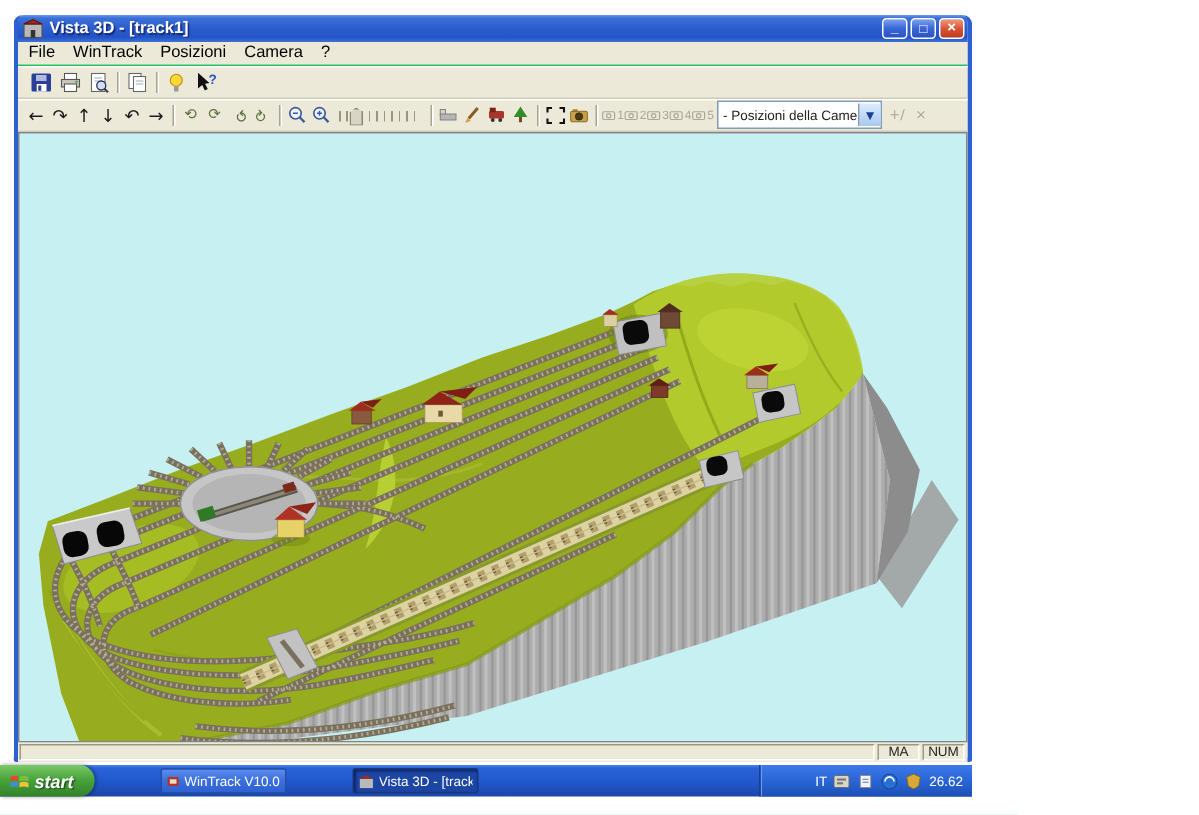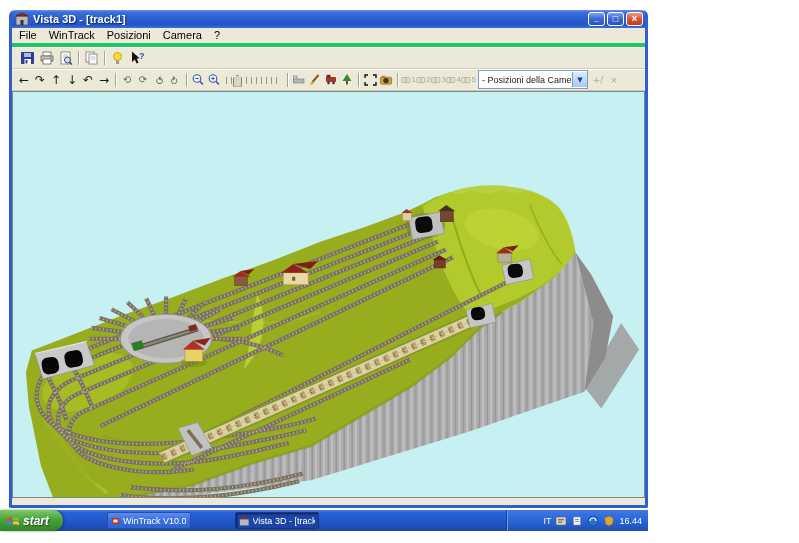--- a/index.html
+++ b/index.html
@@ -27,21 +27,21 @@
   .winbtns{display:flex;gap:2px;flex:0 0 auto;align-items:center;}
   .wb{width:17px;height:14px;border:1px solid #ffffff;border-radius:3px;padding:0;
       font-size:9px;line-height:10px;color:#fff;font-weight:bold;cursor:default;
       display:flex;align-items:center;justify-content:center;font-family:"Liberation Sans",sans-serif;}
   .wb.min,.wb.max{background:linear-gradient(180deg,#7da1ef 0%,#3a66d8 50%,#2a53c0 100%);}
   .wb.min{align-items:flex-end;padding-bottom:2px;}
   .wb.close{background:linear-gradient(180deg,#f0997e 0%,#dd5435 50%,#c03a1c 100%);font-size:10px;}
 
   
   .menubar{height:15px;background:#ece9d8;display:flex;align-items:center;
-    border-bottom:4px solid #22c55e;font-size:11px;color:#000;padding-left:1px;}
+    border-bottom:1px solid #22c55e;font-size:11px;color:#000;padding-left:1px;}
   .mitem{padding:0 6px;line-height:15px;}
 
   
   .toolbar{background:#ece9d8;display:flex;align-items:center;
     border-bottom:1px solid #cfcbb6;box-shadow:inset 0 1px 0 #ffffff;}
   .tb1{height:21px;padding-left:6px;}
   .tb2{height:21px;padding-left:4px;}
   .tbtn{width:17px;height:17px;background:transparent;border:none;padding:0;margin:0 1px;
     display:flex;align-items:center;justify-content:center;cursor:default;}
   .tb2 .tbtn{width:14px;}
@@ -484,20 +484,25 @@
           <polygon points="422,171 429,166 437,171" fill="#5e1f14"></polygon>
 
           <rect x="392" y="123" width="9" height="8" fill="#ddd0a0" stroke="#9a8a58" stroke-width="0.5"></rect>
           <polygon points="391,123 396,119 402,123" fill="#a03020"></polygon>
           <rect x="430" y="121" width="13" height="11" fill="#6e4a34" stroke="#45301f" stroke-width="0.5"></rect>
           <polygon points="428,121 436,115 445,121" fill="#4e2f1f"></polygon>
         </g>
       </svg>
     </div>
 
+    <div class="statusbar">
+      <span class="sb-main"></span>
+      <span class="sb-cell">MA</span>
+      <span class="sb-cell">NUM</span>
+    </div>
   </div>
 
   <div class="taskbar">
     <div class="startbtn">
       <svg viewBox="0 0 14 12" width="14" height="12">
         <path d="M1,3 Q3,1.6 6,2.6 L6,5.6 Q3,4.6 1,6 Z" fill="#e8452c"></path>
         <path d="M7,2.8 Q10,1.6 13,3 L13,6 Q10,4.8 7,5.8 Z" fill="#7dbf3a"></path>
         <path d="M1,7 Q3,5.6 6,6.6 L6,9.6 Q3,8.6 1,10 Z" fill="#3a8de0"></path>
         <path d="M7,6.8 Q10,5.6 13,7 L13,10 Q10,8.8 7,9.8 Z" fill="#f6c03a"></path>
       </svg>
@@ -529,16 +534,16 @@
         <line x1="4" y1="4.5" x2="8" y2="4.5" stroke="#5a7ab8" stroke-width="0.8"></line>
         <line x1="4" y1="6.5" x2="8" y2="6.5" stroke="#5a7ab8" stroke-width="0.8"></line>
       </svg>
       <svg class="ticon" viewBox="0 0 12 12">
         <circle cx="6" cy="6" r="5" fill="#2a6fd8" stroke="#123d88" stroke-width="0.6"></circle>
         <path d="M3,6 A3,3 0 0 1 9,6" stroke="#fff" stroke-width="1.2" fill="none"></path>
       </svg>
       <svg class="ticon" viewBox="0 0 12 12">
         <path d="M6,1 L10.5,3 L9.5,9 L6,11 L2.5,9 L1.5,3 Z" fill="#d8a83a" stroke="#8a6a1a" stroke-width="0.6"></path>
       </svg>
-      <span class="clock">16.44</span>
+      <span class="clock">26.62</span>
     </div>
   </div>
 </div>
 
 </body></html>

